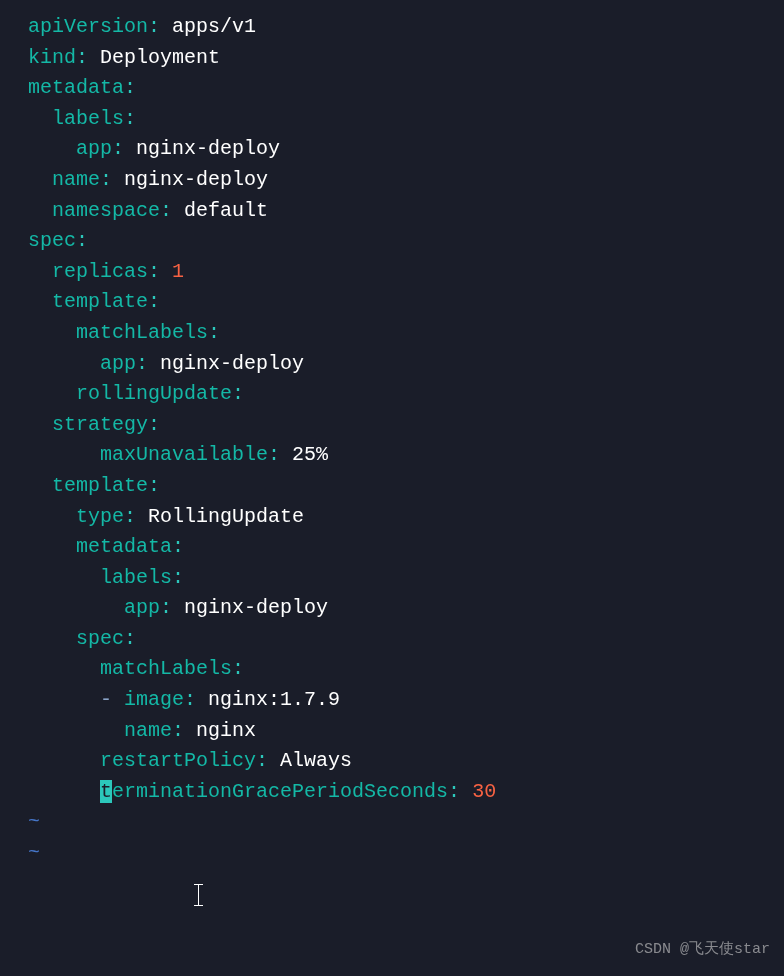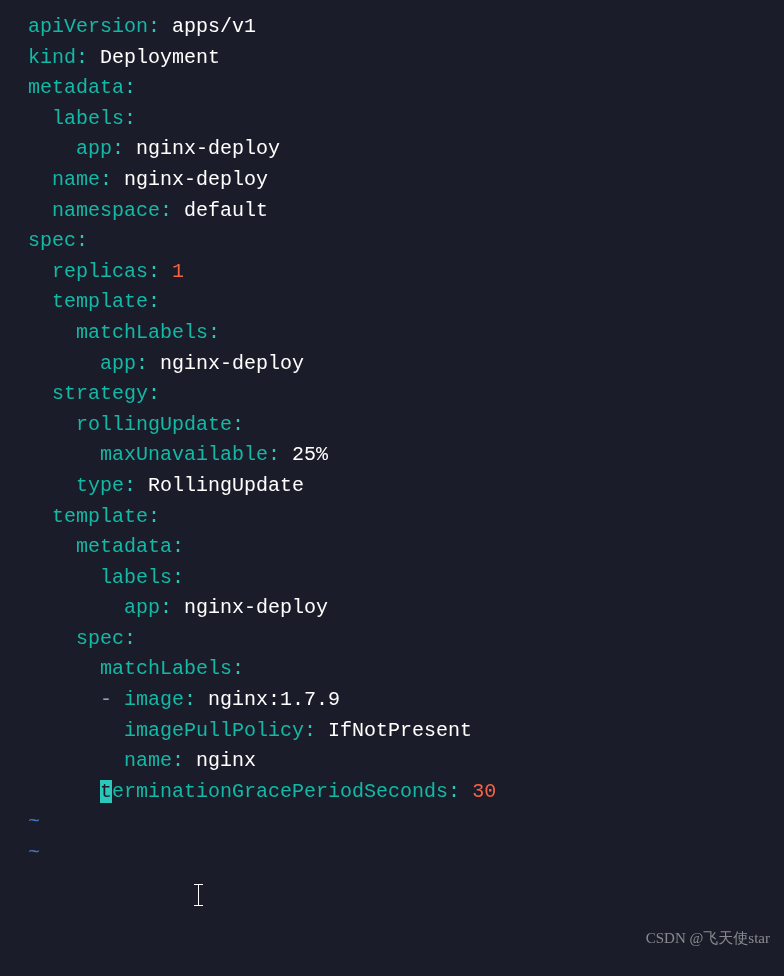--- a/index.html
+++ b/index.html
@@ -27,24 +27,24 @@
     .str { color: #ffffff; }
     .num { color: #f76243; }
     .dash { color: #8aa4c8; }
     .tilde { color: #4575c7; }
     .cursor-bg {
       background: #2cc7bb;
       color: #1a1d29;
     }
     .watermark {
       position: absolute;
-      bottom: 26px;
+      bottom: 14px;
       right: 14px;
       font-size: 15px;
-      font-family: Liberation Serif, serif;
+      font-family: Liberation Mono, monospace;
       color: rgba(210, 210, 210, 0.6);
       margin-top: 16px;
     }
     .text-cursor {
       position: absolute;
       left: 198px;
       top: 884px;
       width: 1px;
       height: 22px;
       background: #fff;
@@ -69,33 +69,33 @@
 <div class="line"><span class="key">metadata</span><span class="colon">:</span></div>
 <div class="line">  <span class="key">labels</span><span class="colon">:</span></div>
 <div class="line">    <span class="key">app</span><span class="colon">:</span> <span class="str">nginx-deploy</span></div>
 <div class="line">  <span class="key">name</span><span class="colon">:</span> <span class="str">nginx-deploy</span></div>
 <div class="line">  <span class="key">namespace</span><span class="colon">:</span> <span class="str">default</span></div>
 <div class="line"><span class="key">spec</span><span class="colon">:</span></div>
 <div class="line">  <span class="key">replicas</span><span class="colon">:</span> <span class="num">1</span></div>
 <div class="line">  <span class="key">template</span><span class="colon">:</span></div>
 <div class="line">    <span class="key">matchLabels</span><span class="colon">:</span></div>
 <div class="line">      <span class="key">app</span><span class="colon">:</span> <span class="str">nginx-deploy</span></div>
+<div class="line">    <span class="key">rollingUpdate</span><span class="colon">:</span></div>
 <div class="line">  <span class="key">strategy</span><span class="colon">:</span></div>
-<div class="line">    <span class="key">rollingUpdate</span><span class="colon">:</span></div>
 <div class="line">      <span class="key">maxUnavailable</span><span class="colon">:</span> <span class="str">25%</span></div>
+<div class="line">  <span class="key">template</span><span class="colon">:</span></div>
 <div class="line">    <span class="key">type</span><span class="colon">:</span> <span class="str">RollingUpdate</span></div>
-<div class="line">  <span class="key">template</span><span class="colon">:</span></div>
 <div class="line">    <span class="key">metadata</span><span class="colon">:</span></div>
 <div class="line">      <span class="key">labels</span><span class="colon">:</span></div>
 <div class="line">        <span class="key">app</span><span class="colon">:</span> <span class="str">nginx-deploy</span></div>
 <div class="line">    <span class="key">spec</span><span class="colon">:</span></div>
 <div class="line">      <span class="key">matchLabels</span><span class="colon">:</span></div>
 <div class="line">      <span class="dash">-</span> <span class="key">image</span><span class="colon">:</span> <span class="str">nginx:1.7.9</span></div>
-<div class="line">        <span class="key">imagePullPolicy</span><span class="colon">:</span> <span class="str">IfNotPresent</span></div>
 <div class="line">        <span class="key">name</span><span class="colon">:</span> <span class="str">nginx</span></div>
+<div class="line">      <span class="key">restartPolicy</span><span class="colon">:</span> <span class="str">Always</span></div>
 <div class="line">      <span class="cursor-bg">t</span><span class="key">erminationGracePeriodSeconds</span><span class="colon">:</span> <span class="num">30</span></div>
 <div class="line"><span class="tilde">~</span></div>
 <div class="line"><span class="tilde">~</span></div>
 </div>
 
 <div class="text-cursor"></div>
 
 <div class="watermark">CSDN @飞天使star</div>
 
 </body></html>

